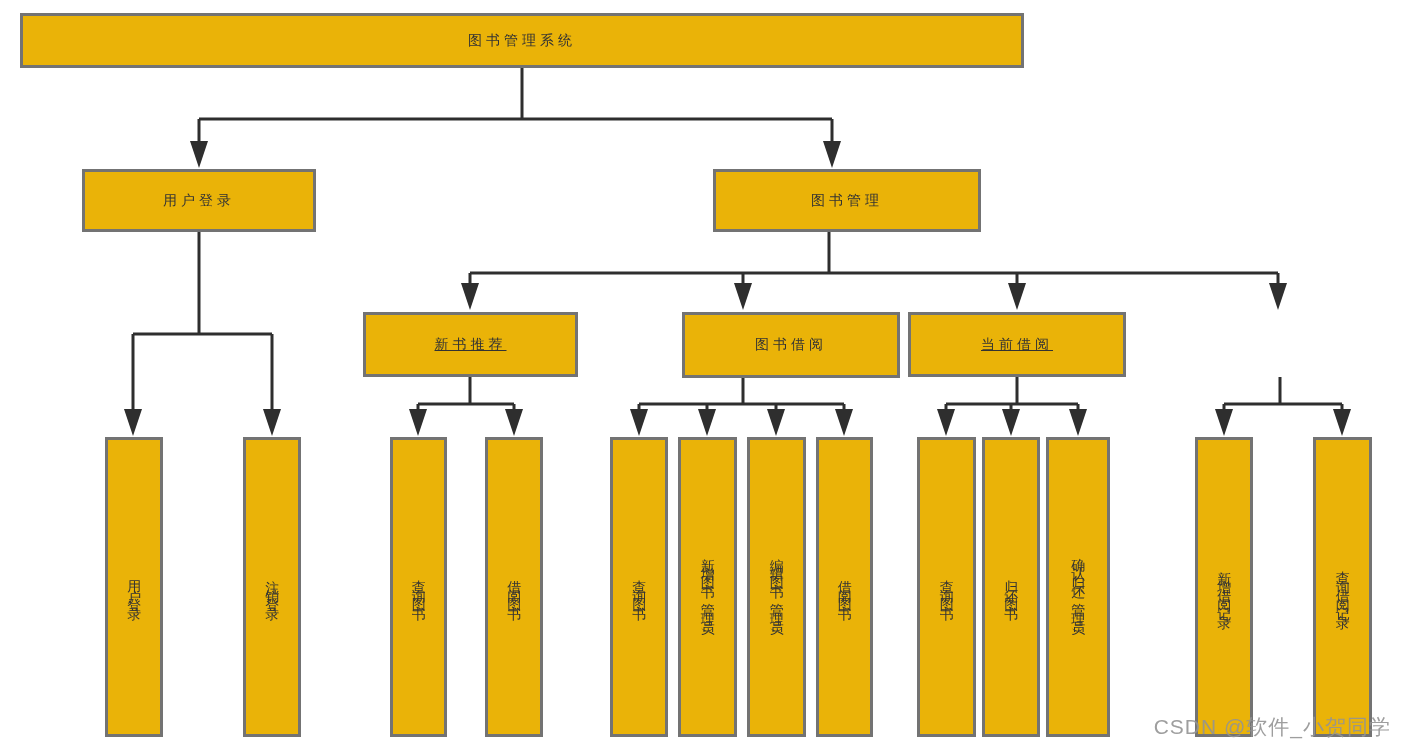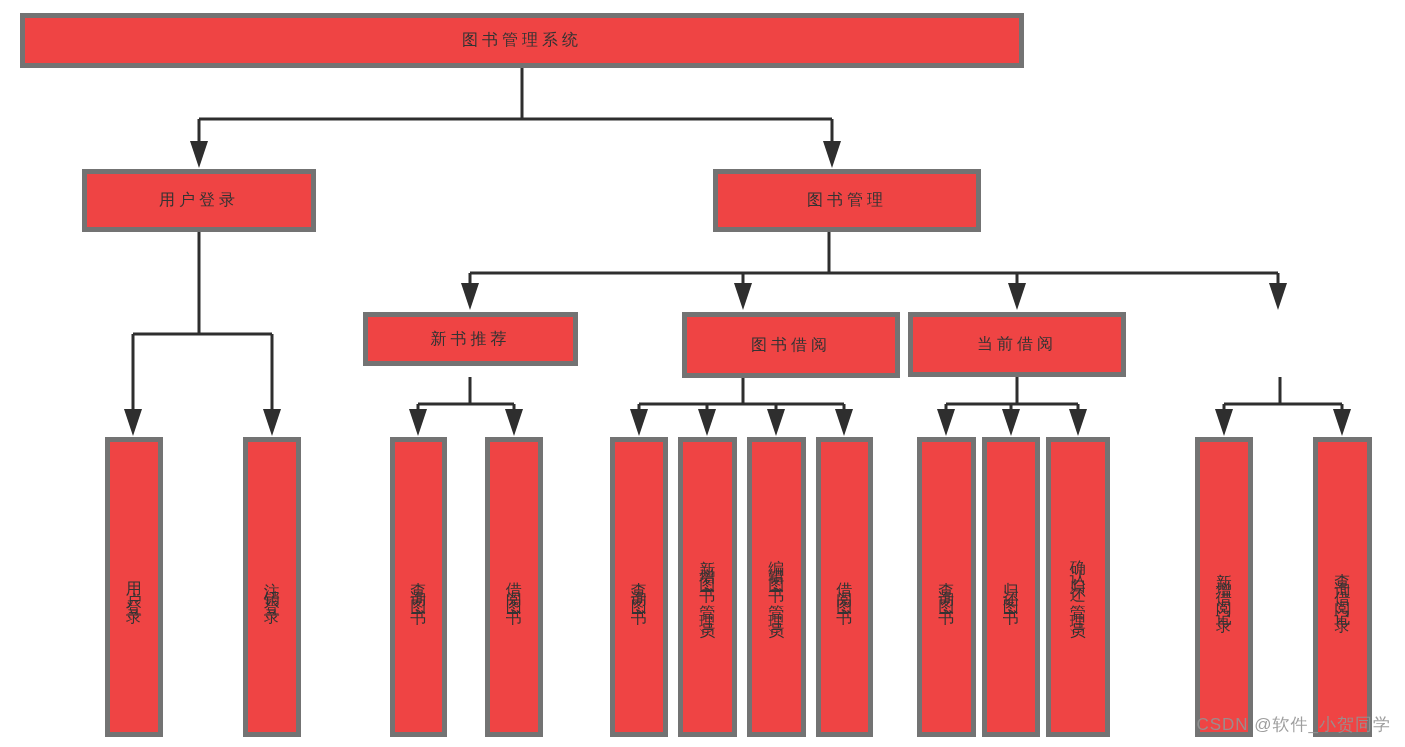--- a/index.html
+++ b/index.html
@@ -26,44 +26,44 @@
     stroke: #2e2e2e;
     stroke-width: 3;
   }
   .carrow {
     fill: #2e2e2e;
     stroke: none;
   }
   .node {
     position: absolute;
     box-sizing: border-box;
-    border: 5px solid #737373;
-    background: #ef4444;
+    border: 3px solid #737373;
+    background: #eab308;
     display: flex;
     align-items: center;
     justify-content: center;
     color: #333333;
-    font-size: 16px;
+    font-size: 14px;
     z-index: 1;
   }
   .node.h .lbl {
     letter-spacing: 4px;
     white-space: nowrap;
   }
   .node.leaf .lbl {
     writing-mode: vertical-rl;
     text-orientation: mixed;
     letter-spacing: 9px;
     line-height: 1.1;
   }
   #watermark {
     position: absolute;
     top: 713px;
     right: 14px;
-    font-size: 17px;
+    font-size: 21px;
     color: rgba(148, 148, 148, 0.9);
     letter-spacing: 1px;
     white-space: nowrap;
     z-index: 2;
   }
 </style>
 </head>
 <body>
 
 <div id="canvas">
@@ -115,27 +115,27 @@
     <span class="lbl">图书管理系统</span>
   </div>
 
   <div class="node h" style="left:82px; top:169px; width:234px; height:63px;">
     <span class="lbl">用户登录</span>
   </div>
   <div class="node h" style="left:713px; top:169px; width:268px; height:63px;">
     <span class="lbl">图书管理</span>
   </div>
 
-  <div class="node h" style="left:363px; top:312px; width:215px; height:54px;">
+  <div class="node h" style="left:363px; top:312px; width:215px; height:65px;text-decoration:underline;">
     <span class="lbl">新书推荐</span>
   </div>
   <div class="node h" style="left:634px; top:312px; width:218px; height:66px;margin-left:48px;">
     <span class="lbl">图书借阅</span>
   </div>
-  <div class="node h" style="left:908px; top:312px; width:218px; height:65px;">
+  <div class="node h" style="left:908px; top:312px; width:218px; height:65px;text-decoration:underline;">
     <span class="lbl">当前借阅</span>
   </div>
 
   <div class="node leaf" style="left:105px; top:437px; width:58px; height:300px;">
     <span class="lbl">用户登录</span>
   </div>
   <div class="node leaf" style="left:243px; top:437px; width:58px; height:300px;">
     <span class="lbl">注销登录</span>
   </div>
 

